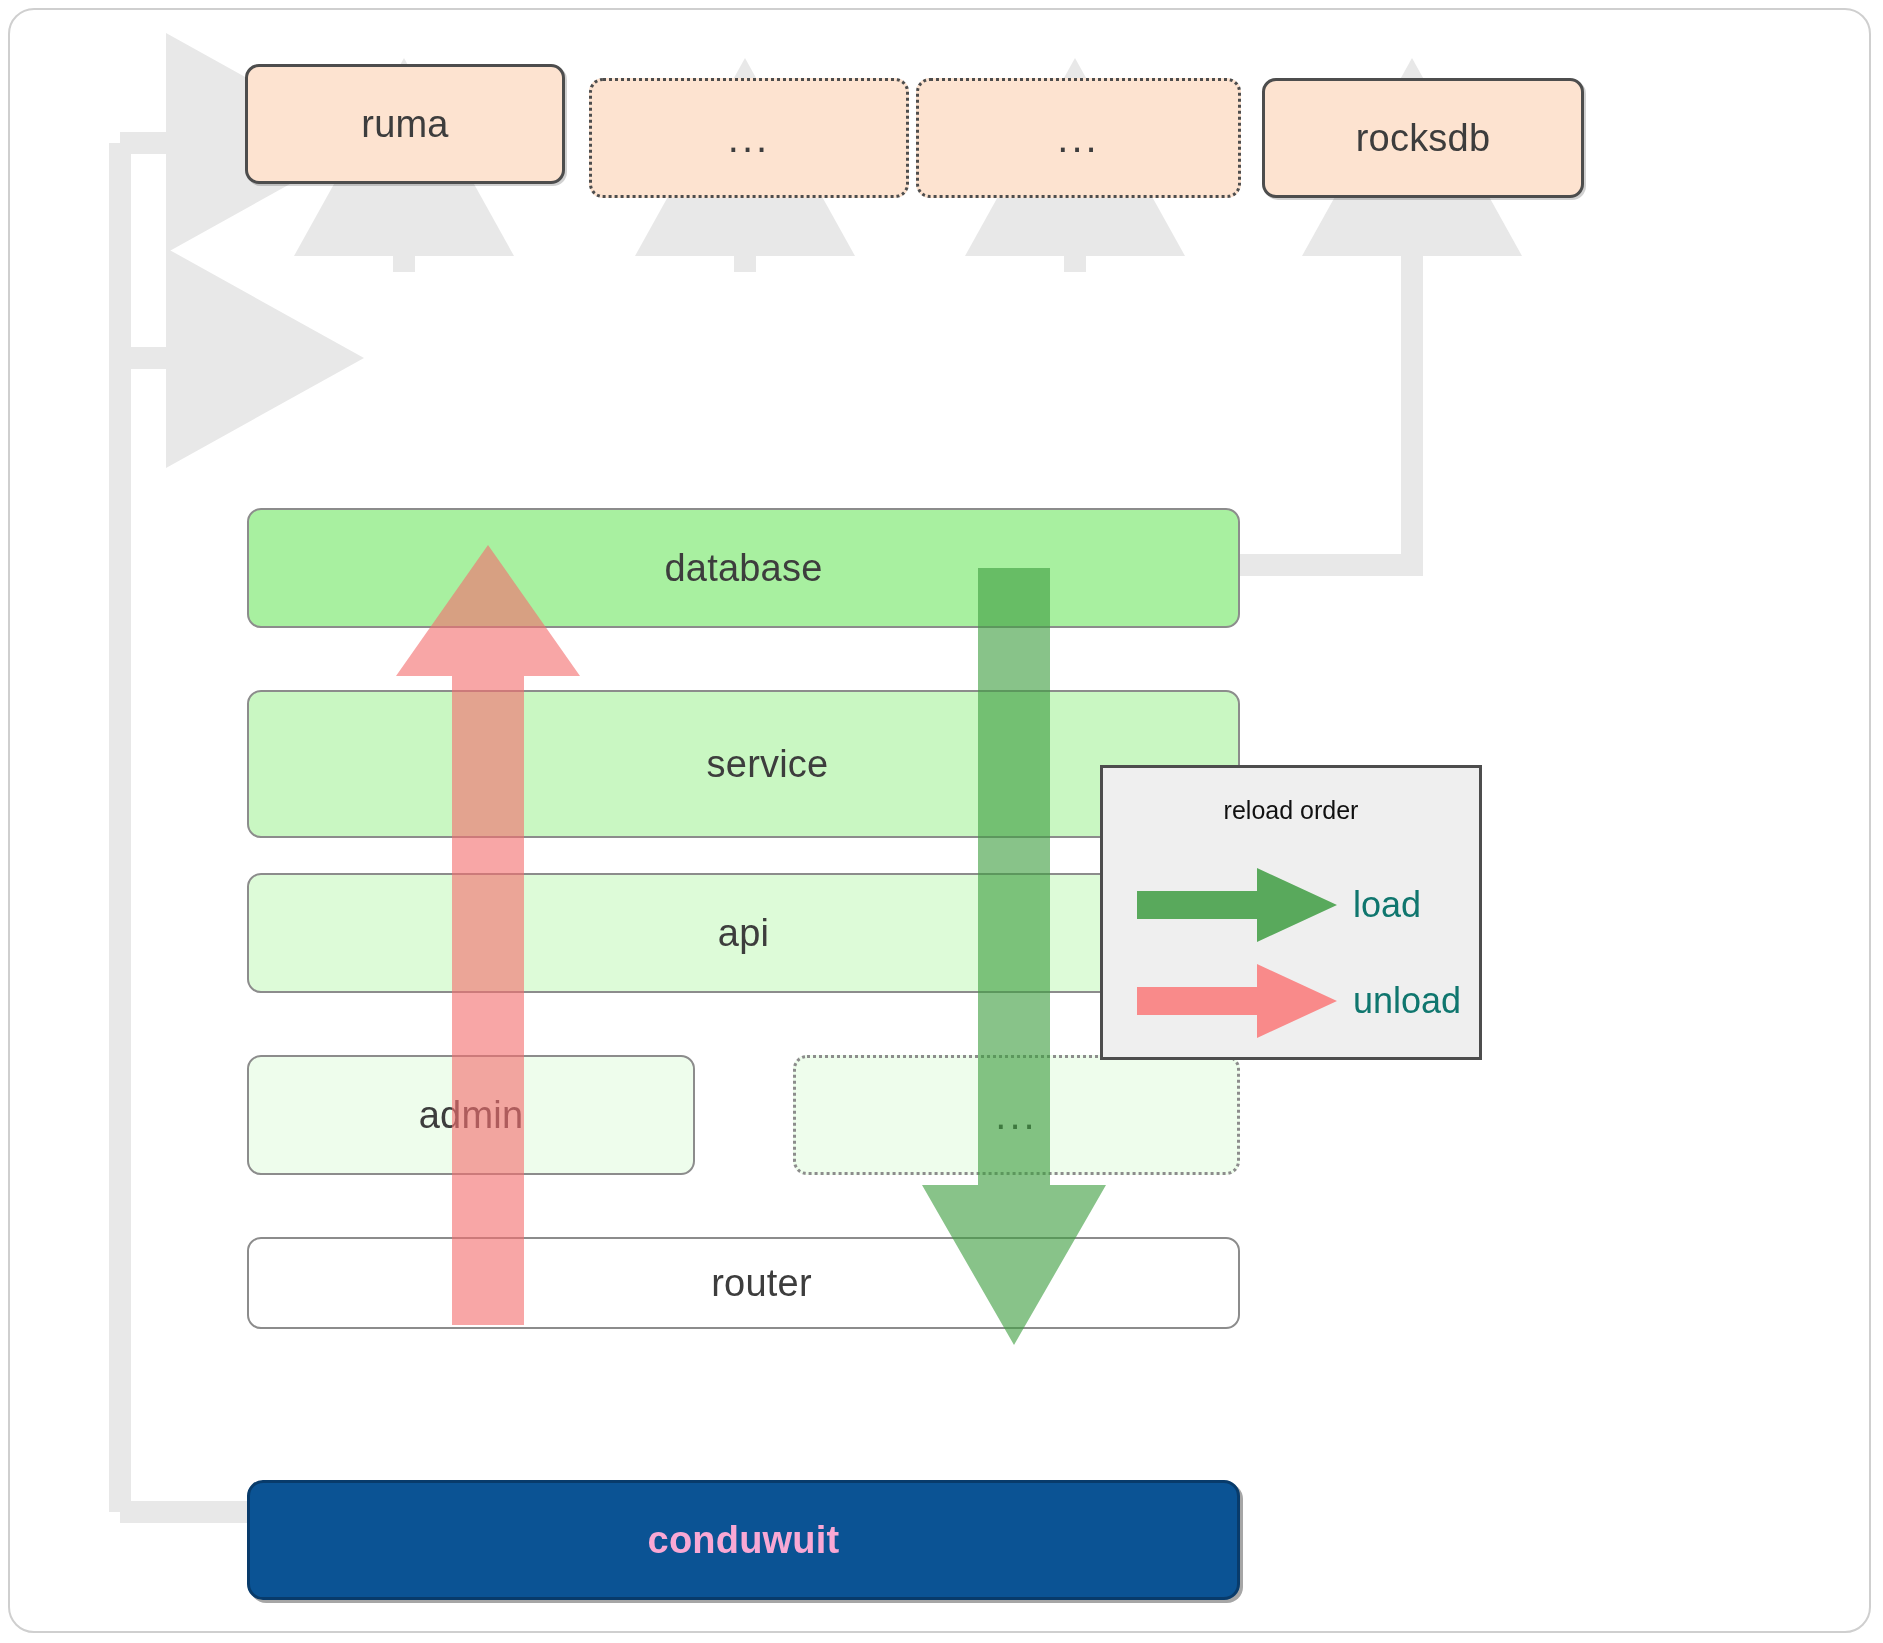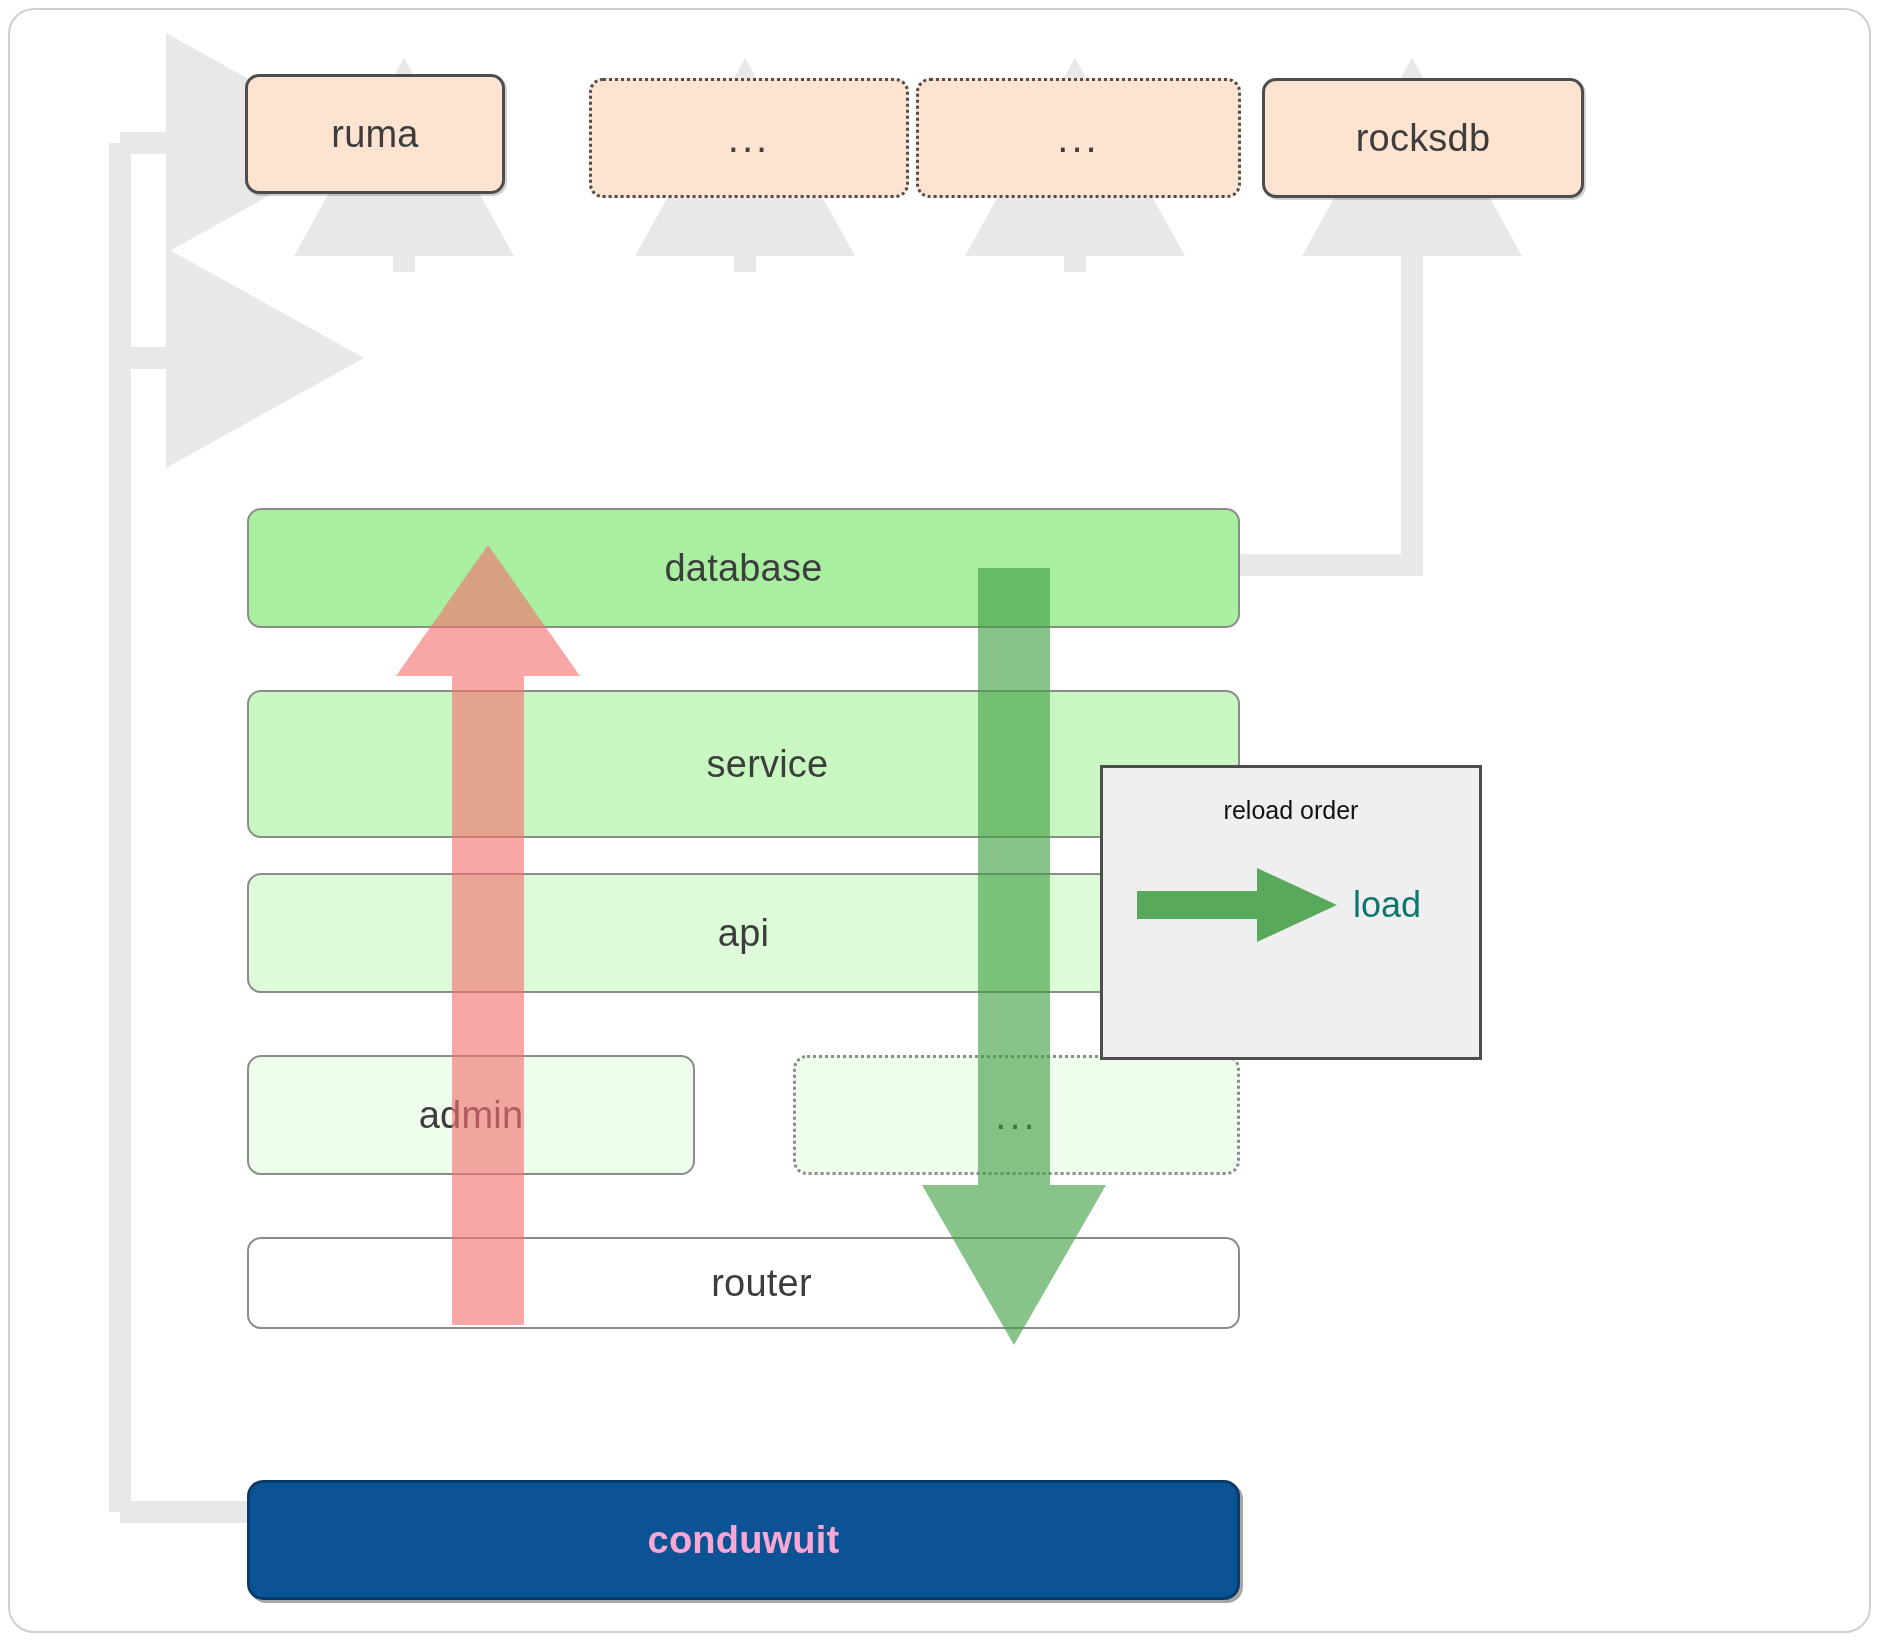--- a/index.html
+++ b/index.html
@@ -155,21 +155,21 @@
 
     <path d="M 404 272 L 404 212" stroke="#e8e8e8" stroke-width="22" fill="none" marker-end="url(#grayhead-up)"></path>
 
     <path d="M 745 272 L 745 212" stroke="#e8e8e8" stroke-width="22" fill="none" marker-end="url(#grayhead-up)"></path>
 
     <path d="M 1075 272 L 1075 212" stroke="#e8e8e8" stroke-width="22" fill="none" marker-end="url(#grayhead-up)"></path>
 
     <path d="M 1240 565 L 1412 565 L 1412 212" stroke="#e8e8e8" stroke-width="22" fill="none" marker-end="url(#grayhead-up)"></path>
   </svg>
 
-  <div class="node top" style="left:245px; top:74px; width:260px; height:120px;">
+  <div class="node top" style="left:245px; top:64px; width:320px; height:120px;">
     <span>ruma</span>
   </div>
 
   <div class="node top dotted" style="left:589px; top:78px; width:320px; height:120px;">
     <span class="ellipsis-dots">...</span>
   </div>
 
   <div class="node top dotted" style="left:916px; top:78px; width:325px; height:120px;">
     <span class="ellipsis-dots">...</span>
   </div>
@@ -221,15 +221,21 @@
   <div id="legend">
     <div class="legend-title">reload order</div>
 
     <div class="legend-row" id="legend-row-load">
       <svg class="legend-arrow" viewBox="0 0 200 74">
         <path d="M 0 23 L 120 23 L 120 0 L 200 37 L 120 74 L 120 51 L 0 51 Z" fill="#59a95c"></path>
       </svg>
       <span class="legend-label">load</span>
     </div>
 
+    <div class="legend-row" id="legend-row-unload">
+      <svg class="legend-arrow" viewBox="0 0 200 74">
+        <path d="M 0 23 L 120 23 L 120 0 L 200 37 L 120 74 L 120 51 L 0 51 Z" fill="#f98a8a"></path>
+      </svg>
+      <span class="legend-label">unload</span>
+    </div>
   </div>
 
 </div>
 
 </body></html>

